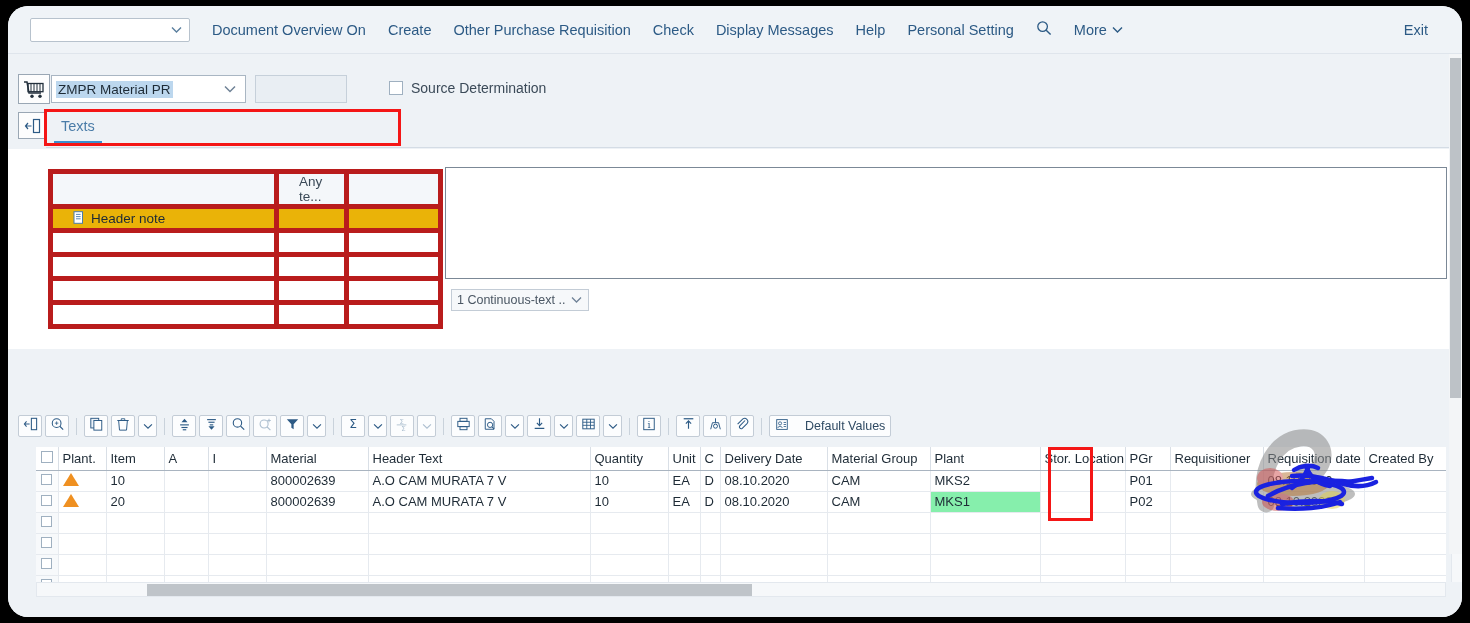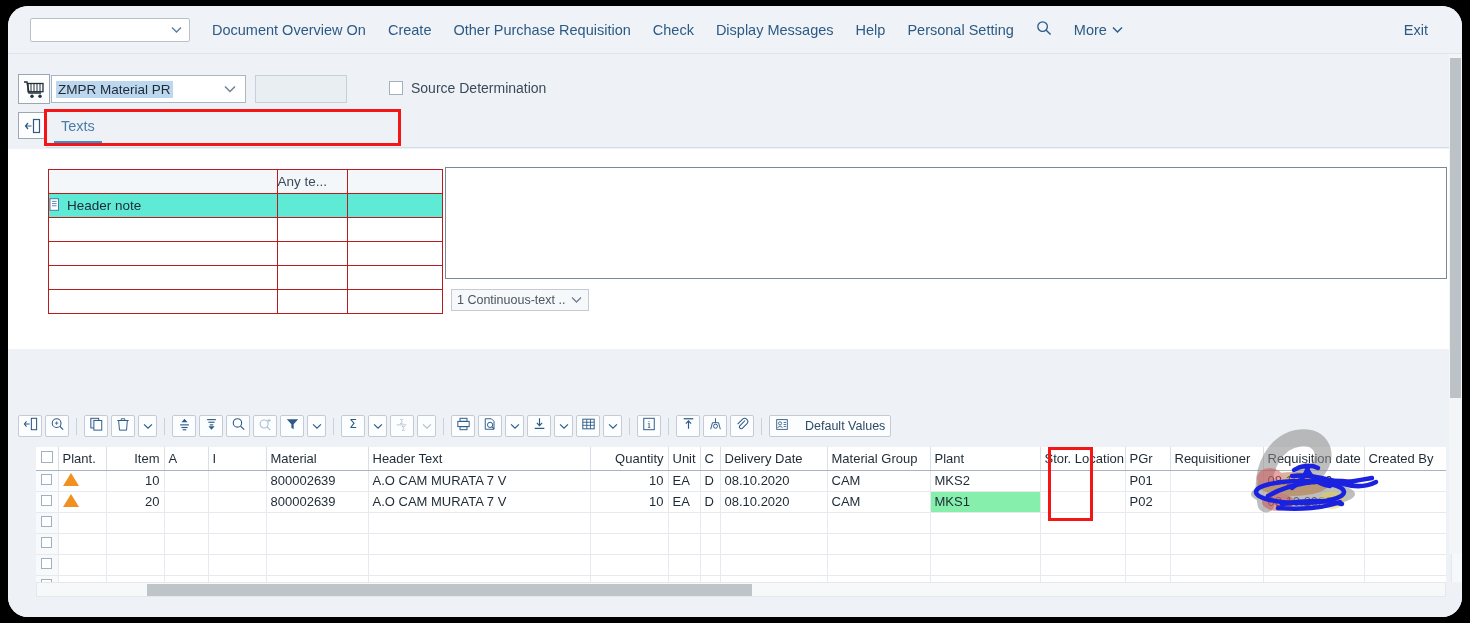--- a/index.html
+++ b/index.html
@@ -144,31 +144,31 @@
     width: 1454px; height: 200px;
     background: #fff;
   }
   #notes-table {
     position: absolute; left: 40px; top: 20px;
     width: 395px;
     border-collapse: collapse;
     font-size: 13.5px;
   }
   #notes-table th, #notes-table td {
-    border: 1px solid #b91c1c;
+    border: 5px solid #b91c1c;
     height: 24px;
     text-align: left;
     font-weight: normal;
-    padding: 0 0;
+    padding: 0 20px;
   }
   #notes-table thead th { background: #f4f7fa; color: #3b4a58; }
   .nt-c1 { width: 228px; }
   .nt-c2 { width: 70px; }
   .nt-c3 { width: 95px; }
-  #row-header-note td { background: #5eead4; }
+  #row-header-note td { background: #eab308; }
   #header-note-cell { display: flex; align-items: center; gap: 7px; color: #1e2b36; }
 
   #text-editor {
     position: absolute; left: 437px; top: 18px;
     width: 1002px; height: 112px;
     background: #fff;
     border: 1px solid #7b8896;
   }
   #text-format-select {
     position: absolute; left: 443px; top: 140px;
@@ -234,21 +234,21 @@
   }
   #items-table td {
     border-right: 1px solid #e6eaef;
     border-bottom: 1px solid #e6eaef;
     height: 21px;
     padding: 0 4px;
     white-space: nowrap;
     overflow: hidden;
     color: #1e2b36;
   }
-  #items-table td.num, #items-table th.num { text-align: right; }
+  #items-table td.num, #items-table th.num { text-align: left; }
   #items-table td.ctr, #items-table th.ctr { text-align: center; }
   tr.empty-row td { height: 21px; }
   tr.empty-row td.c-sel { background: #f7f9fb; }
   td.c-sel { background: #fbfcfd; text-align: center; }
   td.highlight-cell { background: #86efac; }
 
   .tri {
     width: 0; height: 0;
     border-left: 8px solid transparent;
     border-right: 8px solid transparent;

